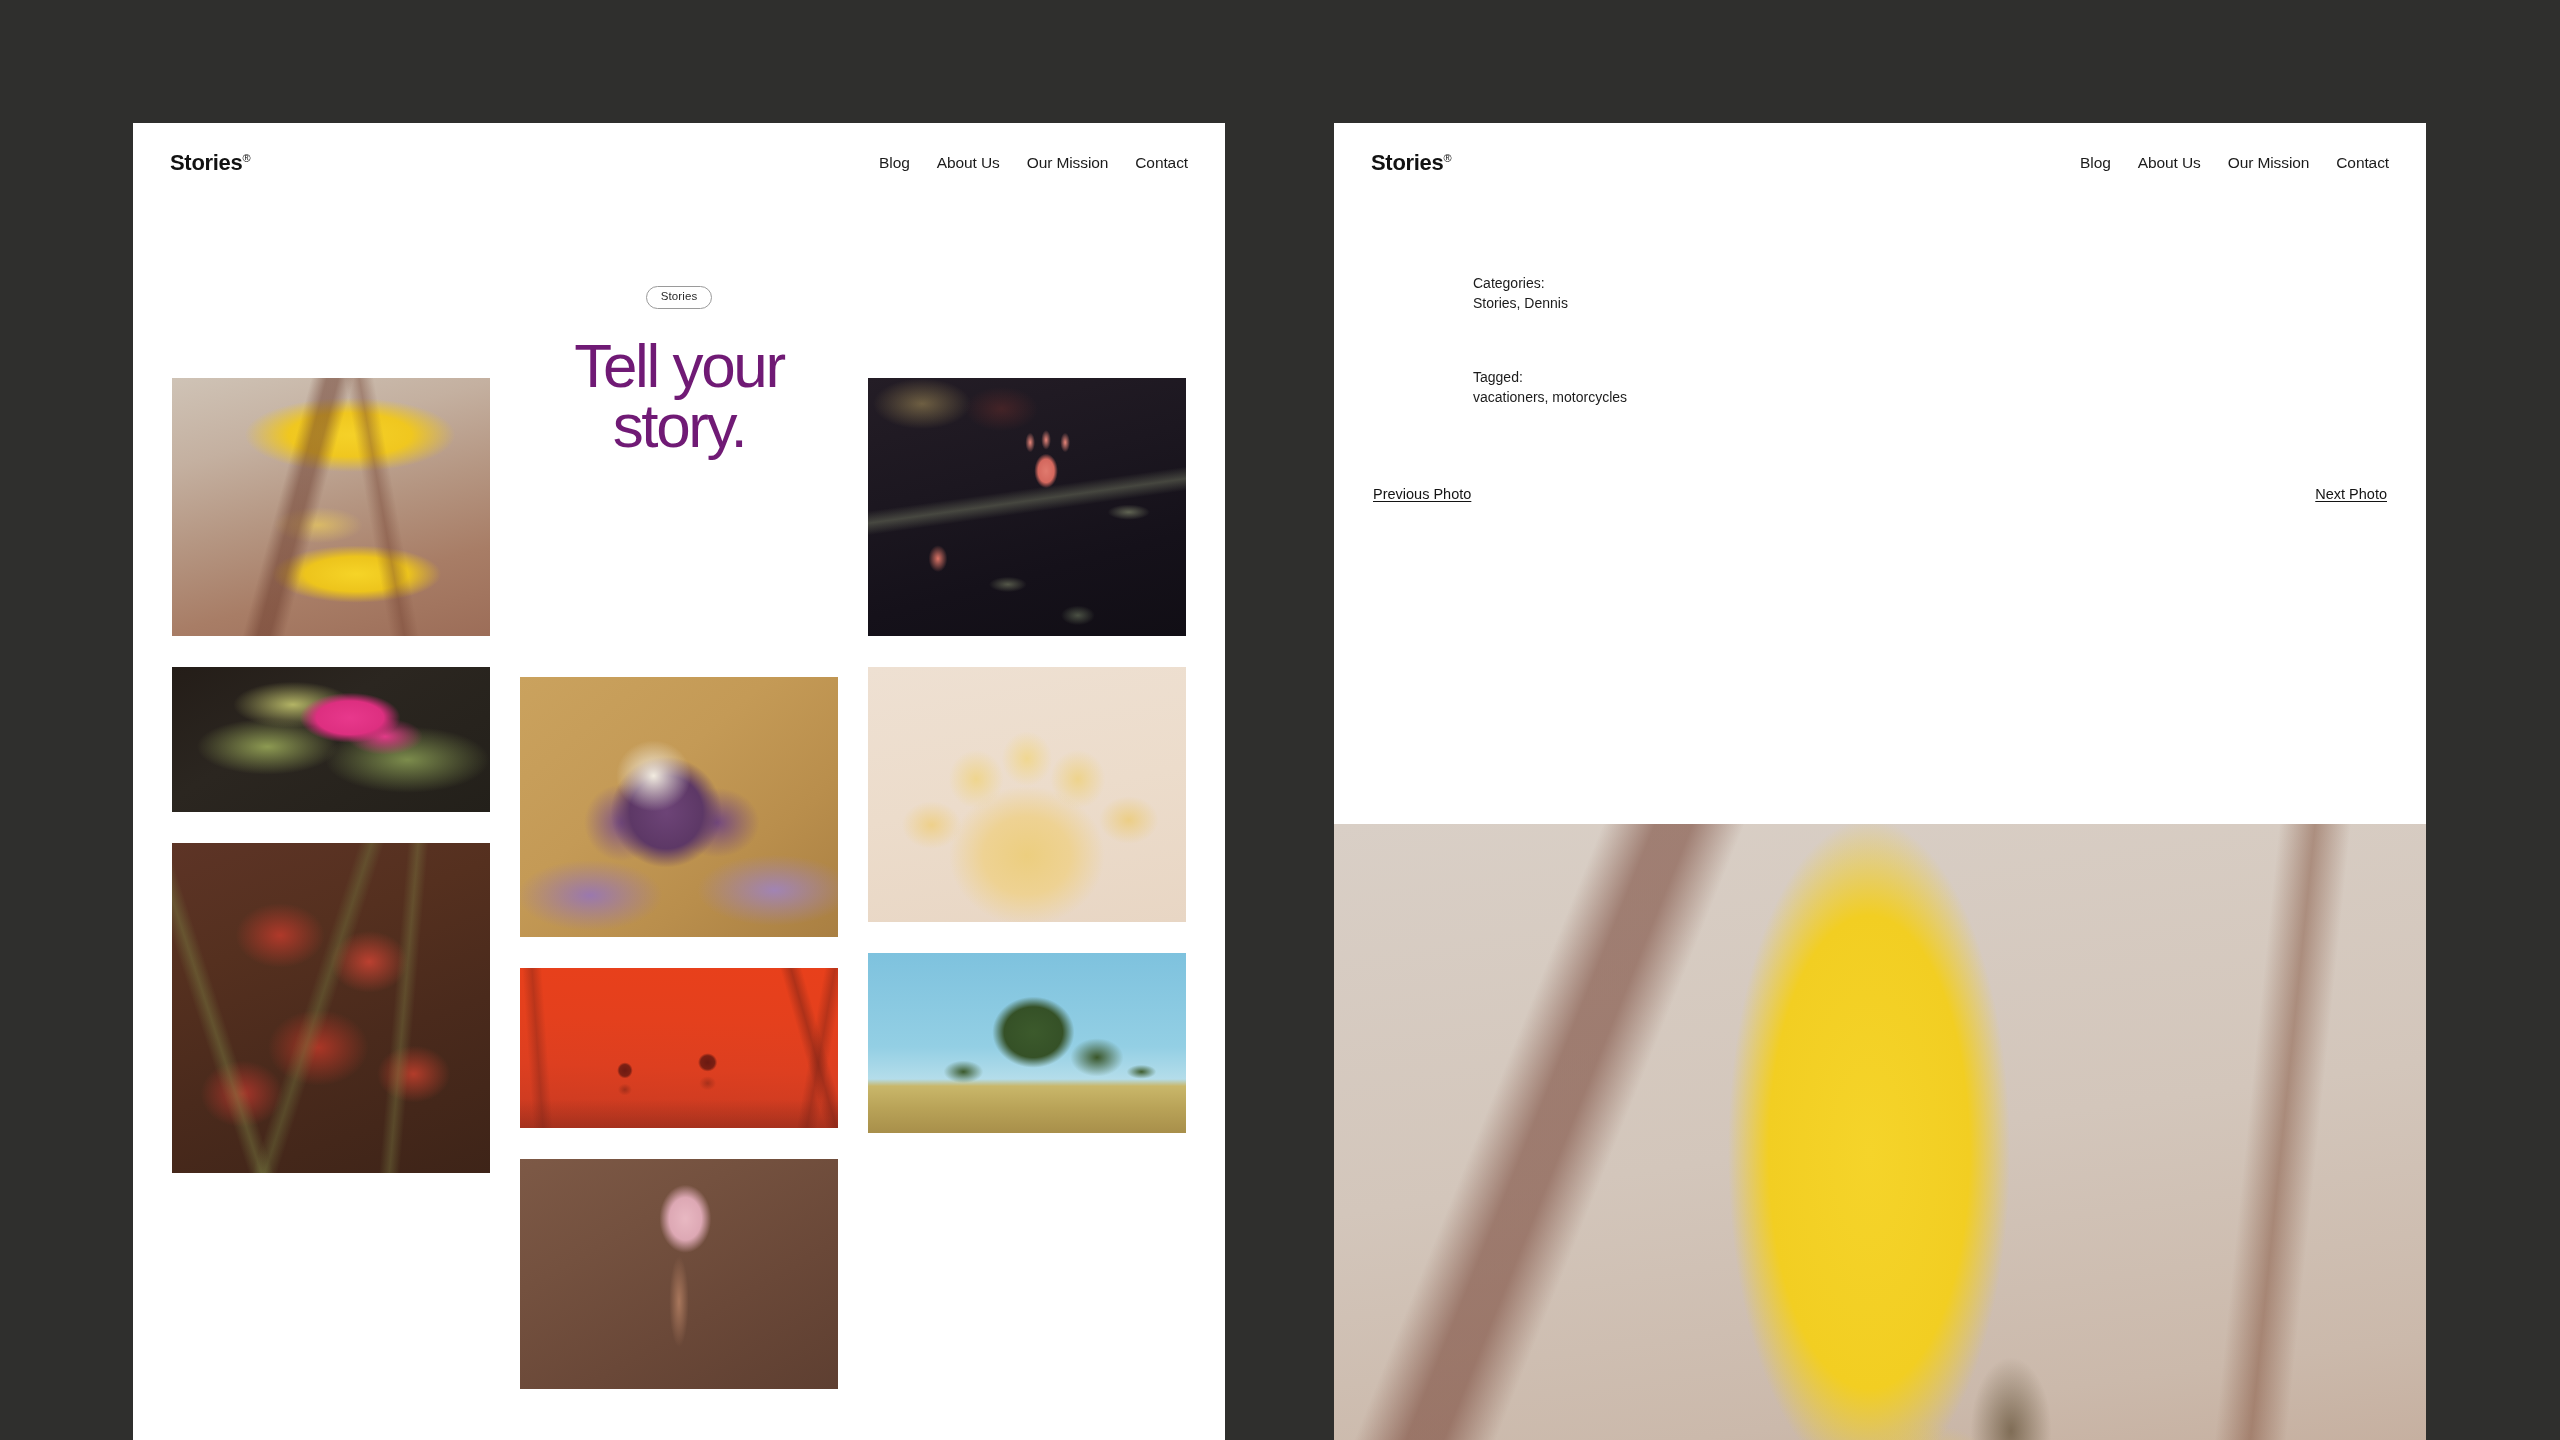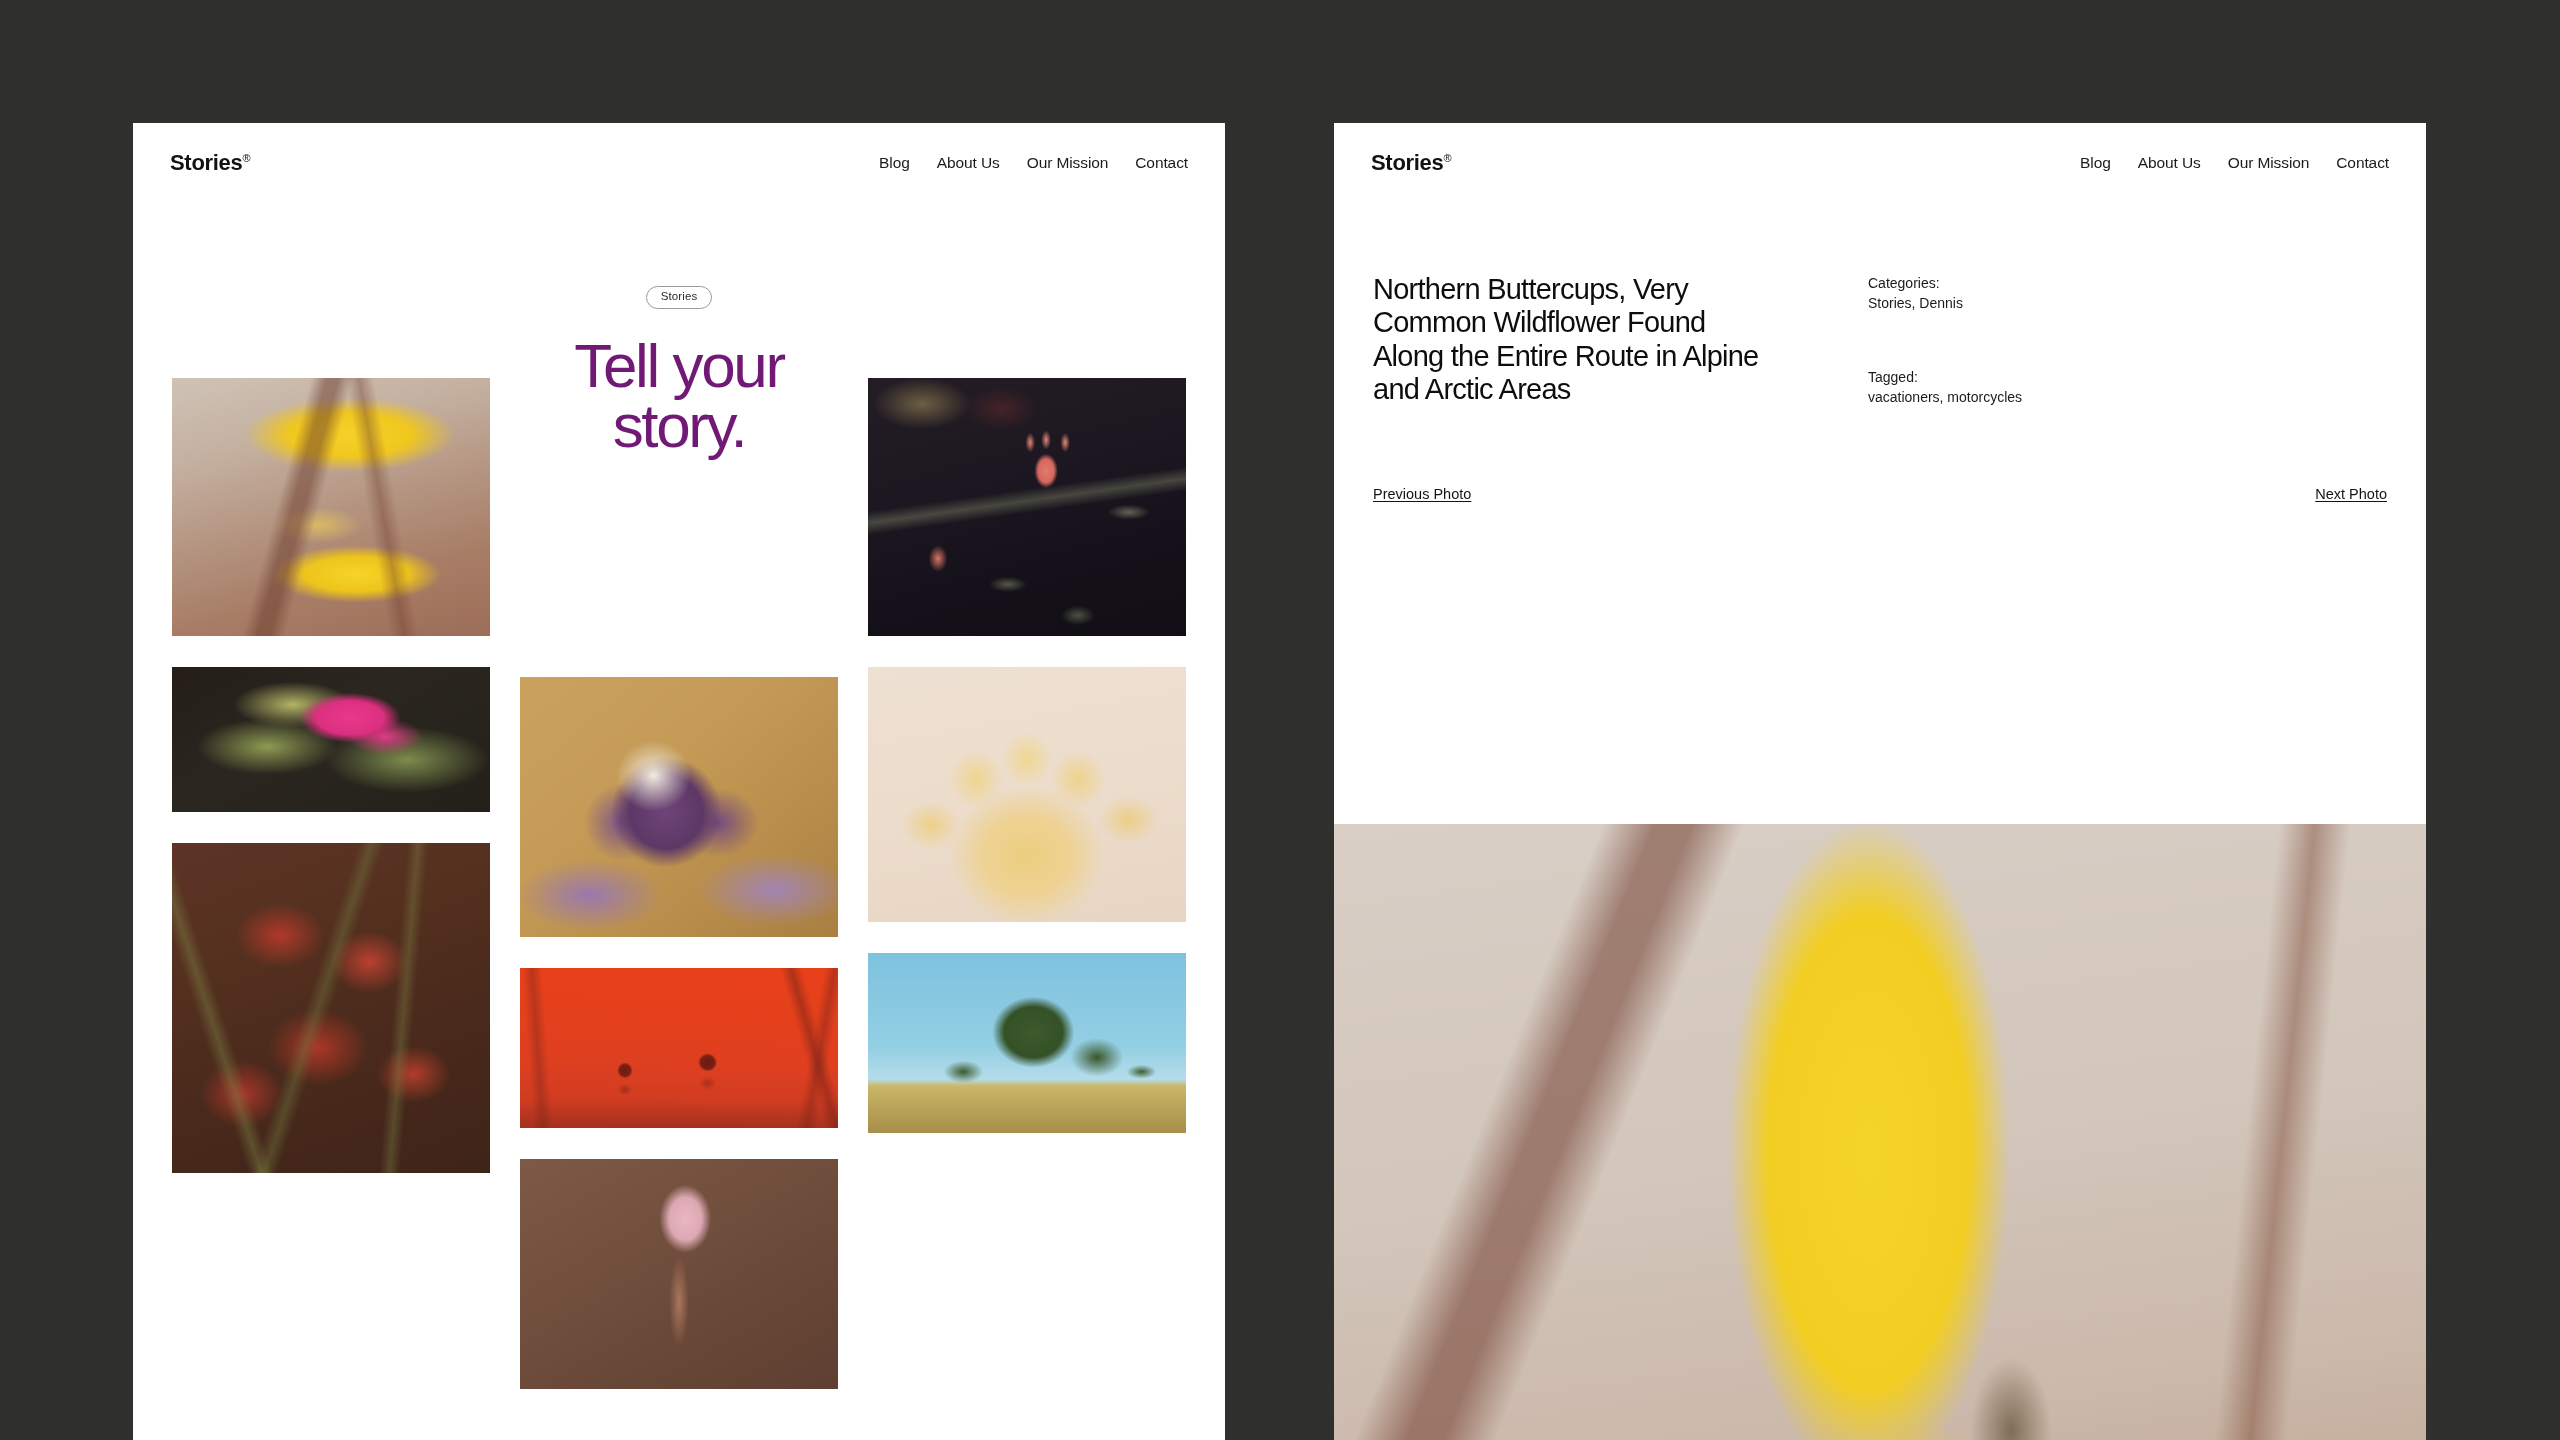--- a/index.html
+++ b/index.html
@@ -329,21 +329,20 @@
       <div class="logo"><span>Stories</span><span class="reg">®</span></div>
       <nav class="nav">
         <a href="#">Blog</a>
         <a href="#">About Us</a>
         <a href="#">Our Mission</a>
         <a href="#">Contact</a>
       </nav>
     </div>
 
     <div class="article">
-      <h2 class="article-title">Northern Buttercups, Very Common Wildflower Found Along the Entire Route in Alpine and Arctic Areas</h2>
       <div class="meta-cols">
         <div class="meta-col">
           <div class="meta-block">
             <div class="meta-label">Categories:</div>
             <div class="meta-value">Stories, Dennis</div>
           </div>
           <div class="meta-block">
             <div class="meta-label">Tagged:</div>
             <div class="meta-value">vacationers, motorcycles</div>
           </div>

